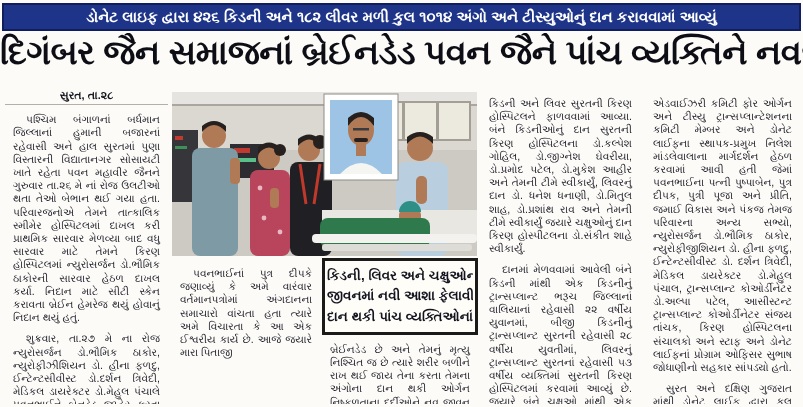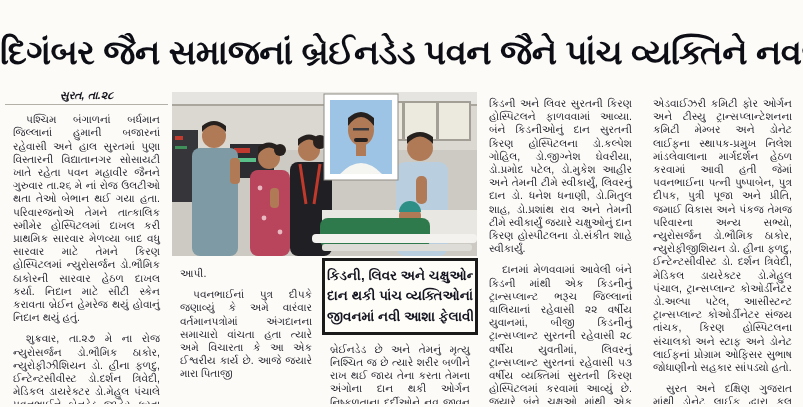--- a/index.html
+++ b/index.html
@@ -15,34 +15,35 @@
   .col{position:absolute;top:89px;bottom:3px;overflow:hidden;
        font-size:10.6px;line-height:13.2px;text-align:justify;color:#23232e;}
   .col p{margin:8px;text-indent:13px;}
   .col p.noindent{text-indent:0;}
   #col1{left:5px;width:163px;}
   #col2{top:259px;left:172px;width:148px;}
   #col3wrap{top:258px;left:322px;width:156px;}
   #col4{left:481px;width:159px;}
   #col5{left:645px;width:155px;}
   .dateline{text-align:center;font-weight:bold;font-size:11px;color:#14141e;
-            padding-bottom:2px;margin-bottom:3px;border-bottom:1px solid #b3b0a8;font-style:italic;}
+            padding-bottom:2px;margin-bottom:3px;border-bottom:1px solid #b3b0a8;}
   .photo{position:absolute;left:172px;top:92px;width:305px;height:164px;
          overflow:hidden;background:#c9c6c0;}
   .caption-box{border:3px solid #1a1a1a;background:#fffdf8;padding:5px 2px;
                text-align:center;font-weight:bold;font-size:13.5px;line-height:1.5;
                color:#141420;}
   .caption-box div{white-space:nowrap;overflow:hidden;}
   .col3text{margin-top:6px;font-size:10.6px;line-height:13.2px;text-align:justify;color:#23232e;}
 </style>
 </head>
 <body>
 
 <div class="page">
 
+  <div class="kicker">ડોનેટ લાઇફ દ્વારા ૪૨૬ કિડની અને ૧૮૨ લીવર મળી કુલ ૧૦૧૪ અંગો અને ટીસ્યુઓનું દાન કરાવવામાં આવ્યું</div>
 
   <div class="headline">દિગંબર જૈન સમાજનાં બ્રેઈનડેડ પવન જૈને પાંચ વ્યક્તિને નવજીવન બક્ષ્યું</div>
 
   <div class="col" id="col1">
     <div class="dateline">સુરત, તા.૨૮</div>
     <p>પશ્ચિમ બંગાળનાં બર્ધમાન જિલ્લાનાં હુમાની બજારનાં રહેવાસી અને હાલ સુરતમાં પુણા વિસ્તારની વિદ્યાતાનગર સોસાયટી ખાતે રહેતા પવન મહાવીર જૈનને ગુરુવાર તા.૨૬ મે નાં રોજ ઉલટીઓ થતા તેઓ બેભાન થઈ ગયા હતા. પરિવારજનોએ તેમને તાત્કાલિક સ્મીમેર હોસ્પિટલમાં દાખલ કરી પ્રાથમિક સારવાર મેળવ્યા બાદ વધુ સારવાર માટે તેમને કિરણ હોસ્પિટલમાં ન્યુરોસર્જન ડો.ભૌમિક ઠાકોરની સારવાર હેઠળ દાખલ કર્યા. નિદાન માટે સીટી સ્કેન કરાવતા બ્રેઈન હેમરેજ થયું હોવાનું નિદાન થયું હતું.</p>
     <p>શુક્રવાર, તા.૨૭ મે ના રોજ ન્યુરોસર્જન ડો.ભૌમિક ઠાકોર, ન્યુરોફીઝીશિયન ડો. હીના ફળદુ, ઈન્ટેન્ટસીવીસ્ટ ડો.દર્શન ત્રિવેદી, મેડિકલ ડાયરેક્ટર ડો.મેહુલ પંચાલે પવનભાઈને બ્રેનડેડ જાહેર કરતા કિરણ હોસ્પિટલના મેડિકલ ડાયરેક્ટર ડો.મેહુલ પંચાલે ડોનેટ લાઈફના સ્થાપક-પ્રમુખ નિલેશ માંડલેવાલાનો ટેલીફોનિક સંપર્ક કરી પવનભાઈનાં બ્રેઈનડેડ અંગેની જાણકારી</p>
   </div>
 
   <div class="photo">
@@ -113,29 +114,28 @@
         <rect x="184" y="52" width="10" height="12" fill="#b07a56"></rect>
         <ellipse cx="189" cy="38" rx="13" ry="16" fill="#b07a56"></ellipse>
         <path d="M176 34 q13 -18 26 0 l0 -8 q-13 -12 -26 0 z" fill="#26211e"></path>
         <rect x="181" y="36" width="16" height="2.5" fill="#3a3a3e"></rect>
         <rect x="182" y="46" width="14" height="4" rx="2" fill="#26211e"></rect>
       </g>
     </svg>
   </div>
 
   <div class="col" id="col2">
-    <p class="noindent">આપી.</p>
     <p>પવનભાઈનાં પુત્ર દીપકે જણાવ્યું કે અમે વારંવાર વર્તમાનપત્રોમાં અંગદાનના સમાચારો વાંચતા હતા ત્યારે અમે વિચારતા કે આ એક ઈશ્વરીય કાર્ય છે. આજે જયારે મારા પિતાજી</p>
   </div>
 
   <div class="col" id="col3wrap">
     <div class="caption-box">
       <div>કિડની, લિવર અને ચક્ષુઓનાં</div>
+      <div>જીવનમાં નવી આશા ફેલાવી</div>
       <div>દાન થકી પાંચ વ્યક્તિઓનાં</div>
-      <div>જીવનમાં નવી આશા ફેલાવી</div>
     </div>
     <p class="noindent col3text">બ્રેઈનડેડ છે અને તેમનું મૃત્યુ નિશ્ચિત જ છે ત્યારે શરીર બળીને રાખ થઈ જાય તેના કરતા તેમના અંગોના દાન થકી ઓર્ગન નિષ્ફળતાના દર્દીઓને નવુ જીવન મળતું હોય તો અંગદાન કરાવવા માટે આપ આગળ વધો.</p>
   </div>
 
   <div class="col" id="col4">
     <p class="noindent">કિડની અને લિવર સુરતની કિરણ હોસ્પિટલને ફાળવવામાં આવ્યા. બંને કિડનીઓનું દાન સુરતની કિરણ હોસ્પિટલના ડો.કલ્પેશ ગોહિલ, ડો.જીગ્નેશ ઘેવરીયા, ડો.પ્રમોદ પટેલ, ડો.મુકેશ આહીર અને તેમની ટીમે સ્વીકાર્યું, લિવરનું દાન ડો. ધનેશ ધનાણી, ડો.મિતુલ શાહ, ડો.પ્રશાંથ રાવ અને તેમની ટીમે સ્વીકાર્યું જયારે ચક્ષુઓનું દાન કિરણ હોસ્પીટલના ડો.સંકીત શાહે સ્વીકાર્યું.</p>
     <p>દાનમાં મેળવવામાં આવેલી બંને કિડની માંથી એક કિડનીનું ટ્રાન્સપ્લાન્ટ ભરૂચ જિલ્લાનાં વાલિયાનાં રહેવાસી ૨૨ વર્ષીય યુવાનમાં, બીજી કિડનીનું ટ્રાન્સપ્લાન્ટ સુરતની રહેવાસી ૨૮ વર્ષીય યુવતીમાં, લિવરનું ટ્રાન્સપ્લાન્ટ સુરતનાં રહેવાસી ૫૩ વર્ષીય વ્યક્તિમાં સુરતની કિરણ હોસ્પિટલમાં કરવામાં આવ્યું છે. જયારે બંને ચક્ષુઓ માંથી એક ચક્ષુનું ટ્રાન્સપ્લાન્ટ ૬૯ વર્ષીય મહિલામાં, બીજા ચક્ષુનું ટ્રાન્સપ્લાન્ટ ૫૪ વર્ષીય વ્યક્તિમાં કિરણ હોસ્પિટલમાં ડો.સંકીત શાહ દ્વારા કરવામાં આવ્યું છે.</p>
 
   </div>
 

